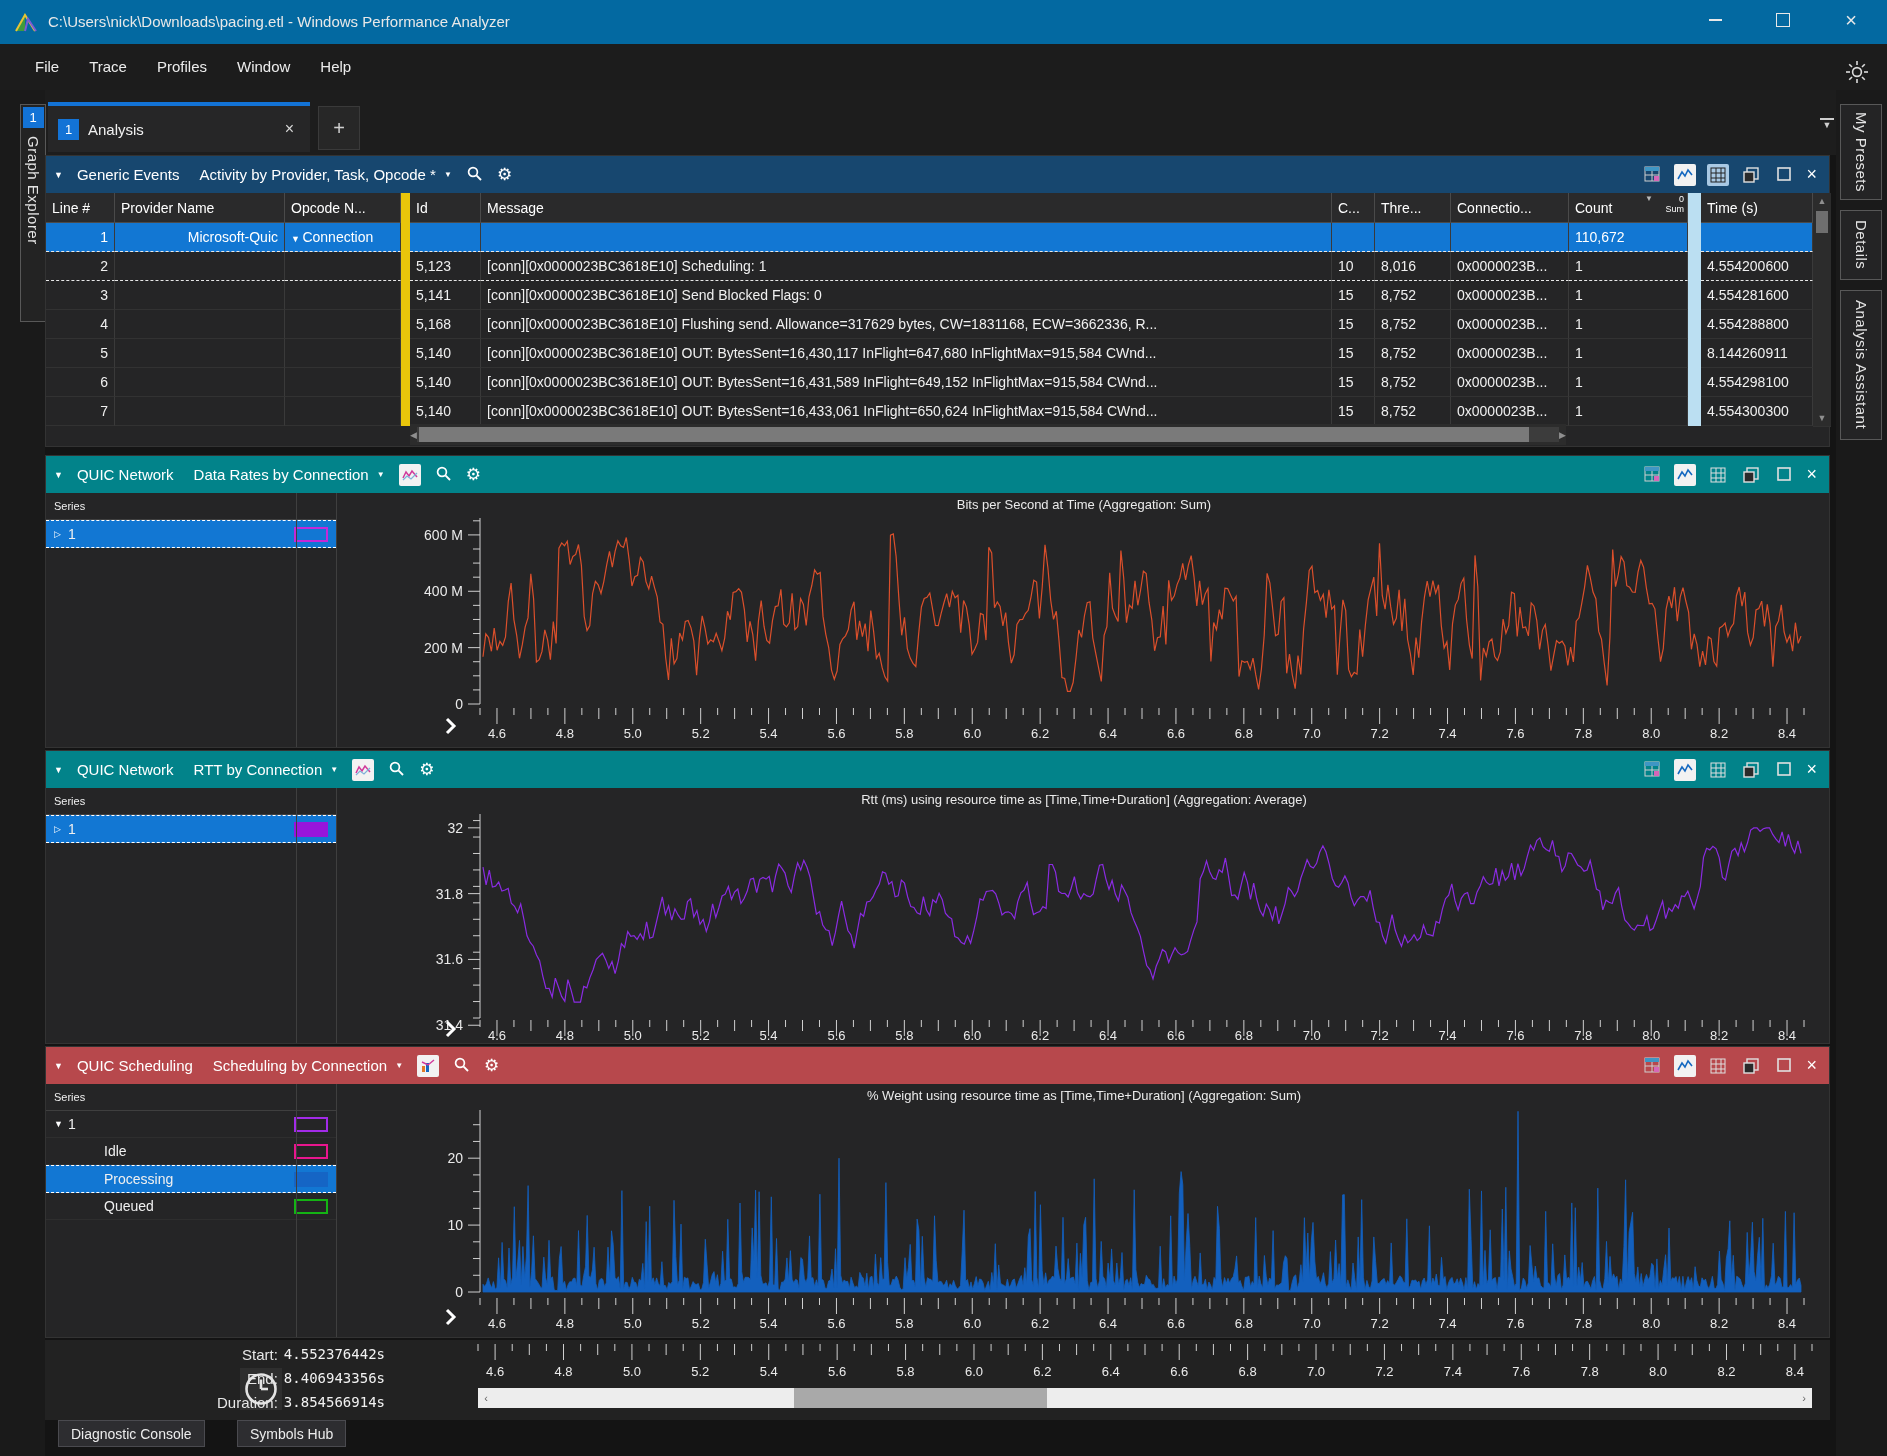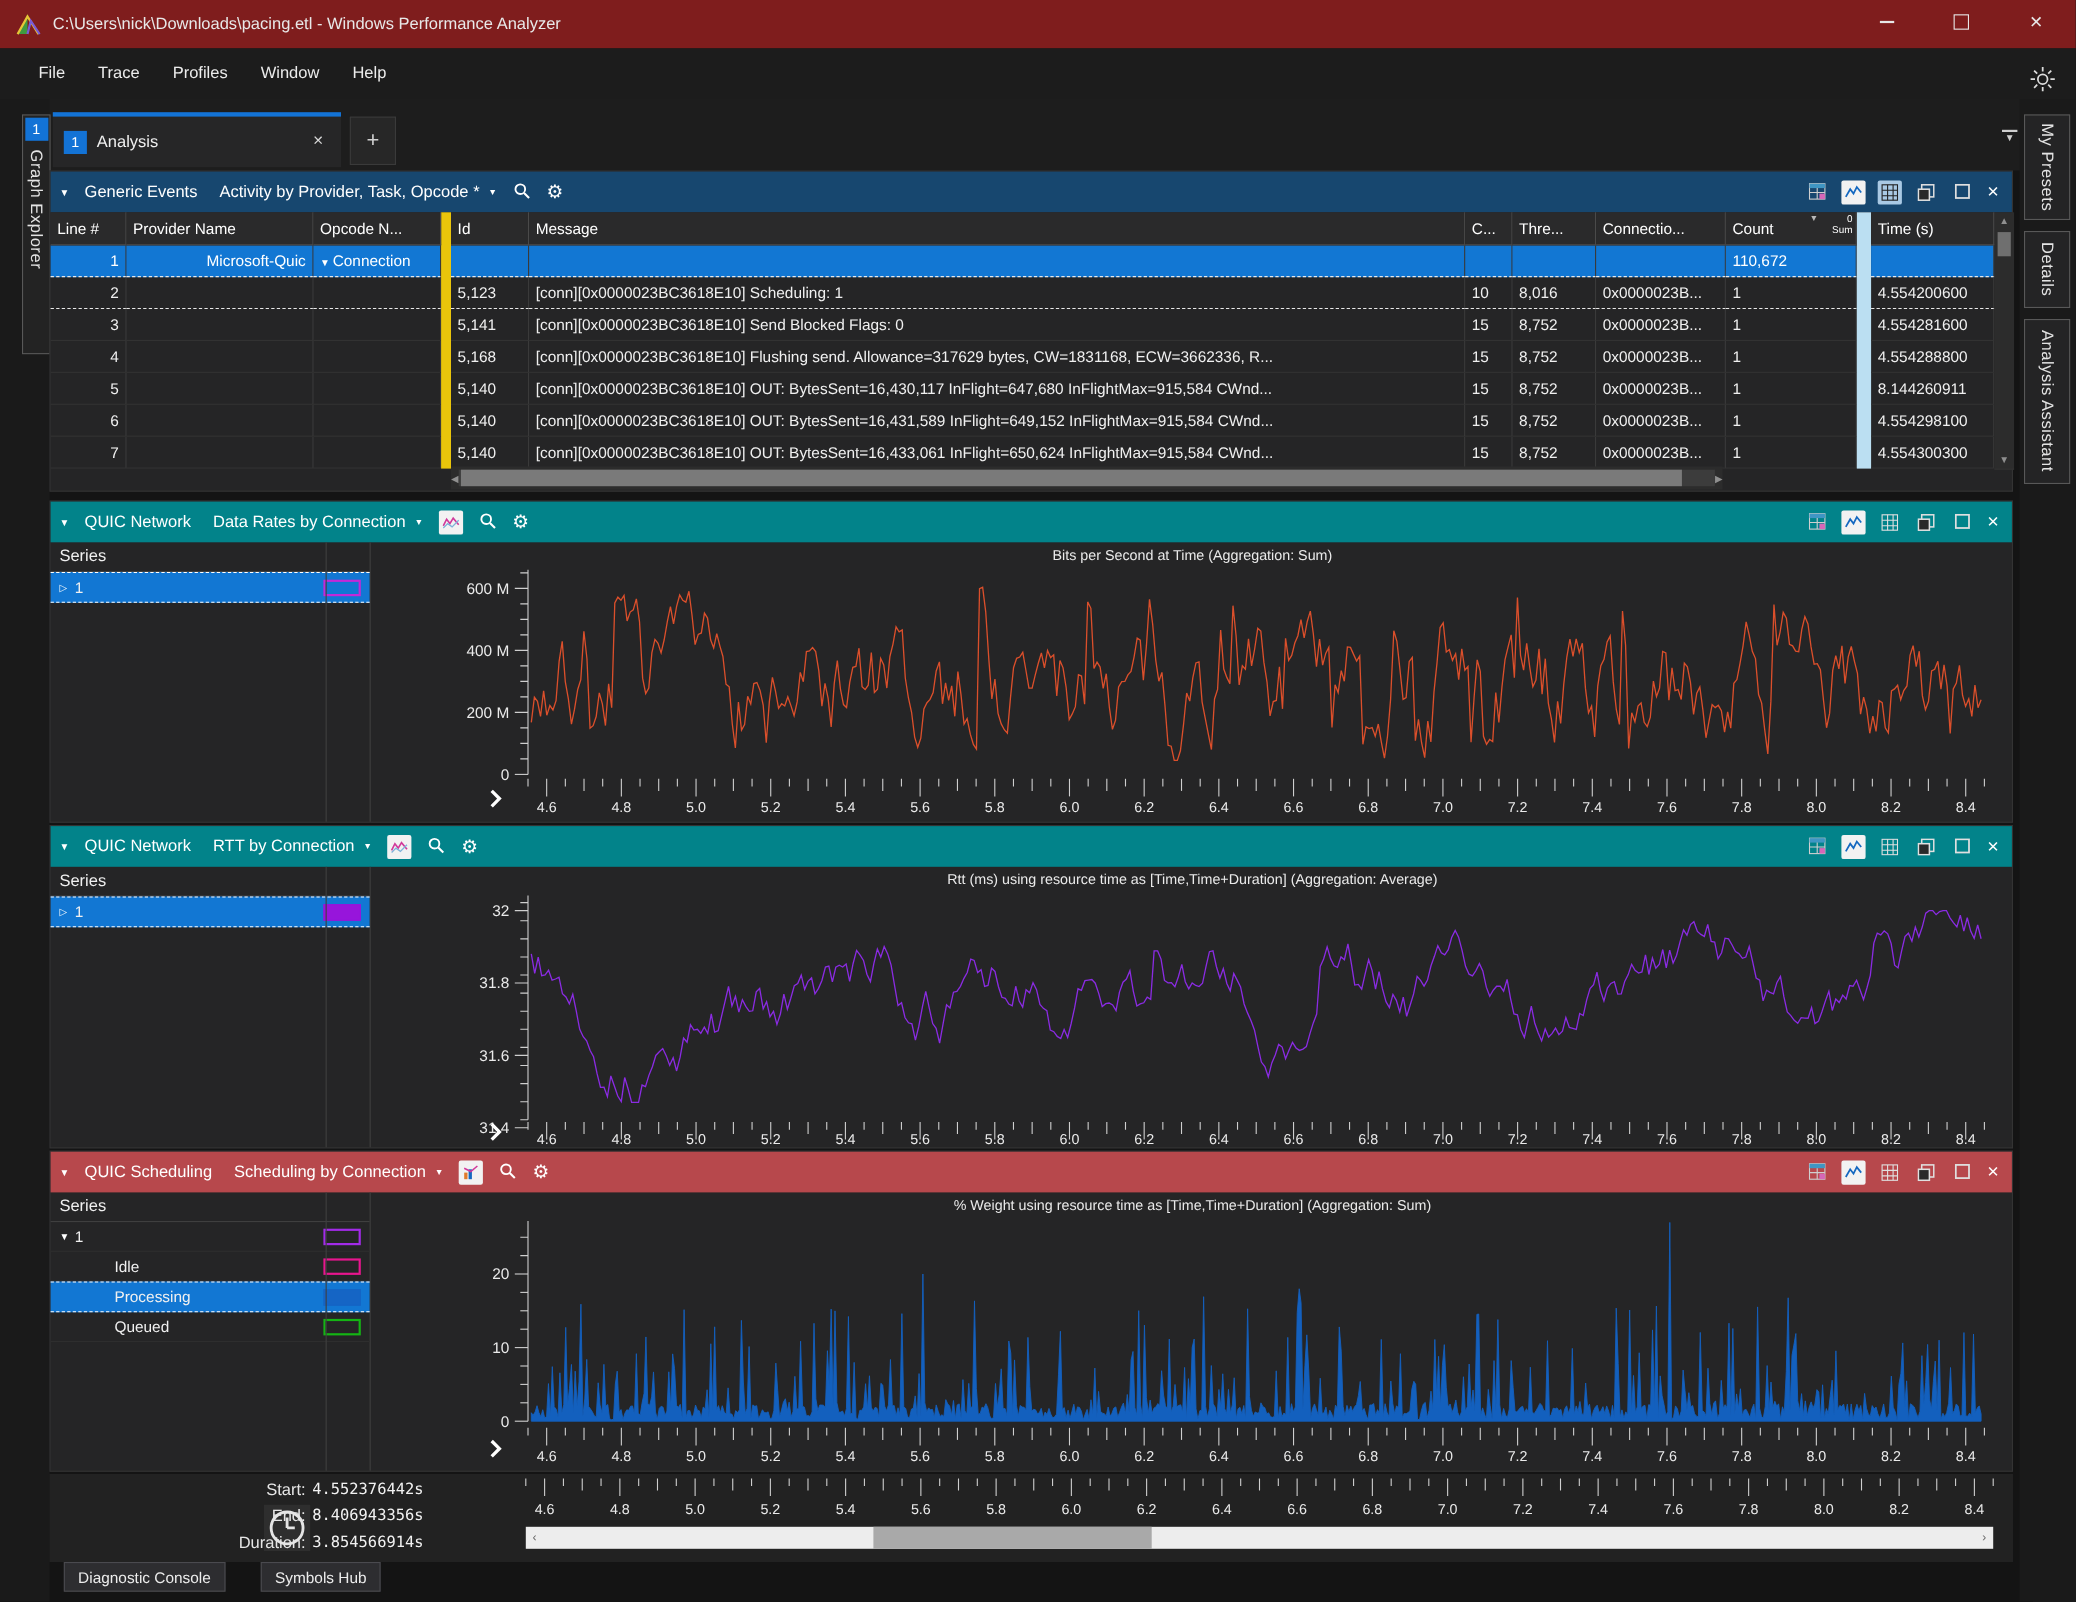--- a/index.html
+++ b/index.html
@@ -1,21 +1,21 @@
 <!DOCTYPE html>
 <html><head>
 <meta charset="utf-8">
 <style>
   html,body{margin:0;padding:0;background:#141414;}
   body{width:1887px;height:1456px;position:relative;overflow:hidden;
        font-family:"Liberation Sans",sans-serif;color:#e6e6e6;font-size:14px;
        -webkit-font-smoothing:antialiased;}
   .abs{position:absolute;}
   
-  #titlebar{left:0;top:0;width:1887px;height:44px;background:#7f1d1d;}
+  #titlebar{left:0;top:0;width:1887px;height:44px;background:#0369a1;}
   #app-logo{left:14px;top:9px;}
   #window-title{left:48px;top:0;height:44px;line-height:44px;font-size:15px;color:#e8e8e8;white-space:nowrap;}
   .winbtn{top:0;width:46px;height:40px;display:flex;align-items:center;justify-content:center;color:#e8e8e8;}
   #btn-min{left:1692px;} #btn-max{left:1760px;} #btn-close{left:1828px;font-size:20px;}
   #btn-min .bar{width:13px;height:2px;background:#e8e8e8;}
   #btn-max .box{width:12px;height:12px;border:1.6px solid #e8e8e8;}
   #menubar{left:0;top:44px;width:1887px;height:46px;background:#1c1c1c;display:flex;align-items:center;padding-left:20px;box-sizing:border-box;}
   .menu-item{padding:0 15px;height:46px;line-height:46px;font-size:15px;color:#ececec;}
   #theme-icon{left:1845px;top:60px;}
   
@@ -64,21 +64,21 @@
   .scrgl{font-size:9px;color:#8f8f8f;line-height:16px;}
   #vthumb{width:12px;height:22px;background:#6f6f6f;margin-top:2px;}
   #hscroll{position:absolute;left:364px;top:268px;width:1156px;height:21px;display:flex;align-items:center;background:#2c2c2c;}
   #hscroll .tr{flex:1;height:15px;background:#3c3c3c;position:relative;}
   #hthumb{position:absolute;left:2px;top:0;width:1110px;height:15px;background:#7a7a7a;}
   
   #panel-rates{top:455px;height:293px;} #panel-rtt{top:750px;height:294px;} #panel-util{top:1046px;height:292px;}
   .pbody{position:absolute;left:0;top:37px;right:0;bottom:0;display:flex;}
   .series-pane{width:290px;border-right:1px solid #3f3f3f;position:relative;flex:none;}
   .series-pane::after{content:"";position:absolute;left:250px;top:0;bottom:0;width:1px;background:#3f3f3f;}
-  .series-head{height:26px;line-height:26px;padding-left:8px;font-size:15px;color:#f0f0f0;border-bottom:1px solid #3f3f3f;}
+  .series-head{height:26px;line-height:26px;padding-left:8px;font-size:11px;color:#f0f0f0;border-bottom:1px solid #3f3f3f;}
   .srow{height:26px;display:flex;align-items:center;position:relative;border-bottom:1px solid #2e2e2e;}
   .srow .expander{width:14px;margin-left:8px;font-size:9px;color:#fff;}
   .srow .slabel{font-size:14px;color:#f0f0f0;}
   .srow.sel{background:#1277d3;border-top:1px dashed #fff;border-bottom:1px dashed #fff;}
   .swatch{position:absolute;right:8px;width:34px;height:15px;box-sizing:border-box;}
   .chart-zone{flex:1;position:relative;}
   .expand-arrow{position:absolute;left:108px;color:#fff;}
   
   #bottombar{left:45px;top:1340px;width:1785px;height:80px;background:#222;}
   #clock-wrap{left:195px;top:28px;width:42px;height:42px;background:#2e2e2e;display:flex;align-items:center;justify-content:center;}

